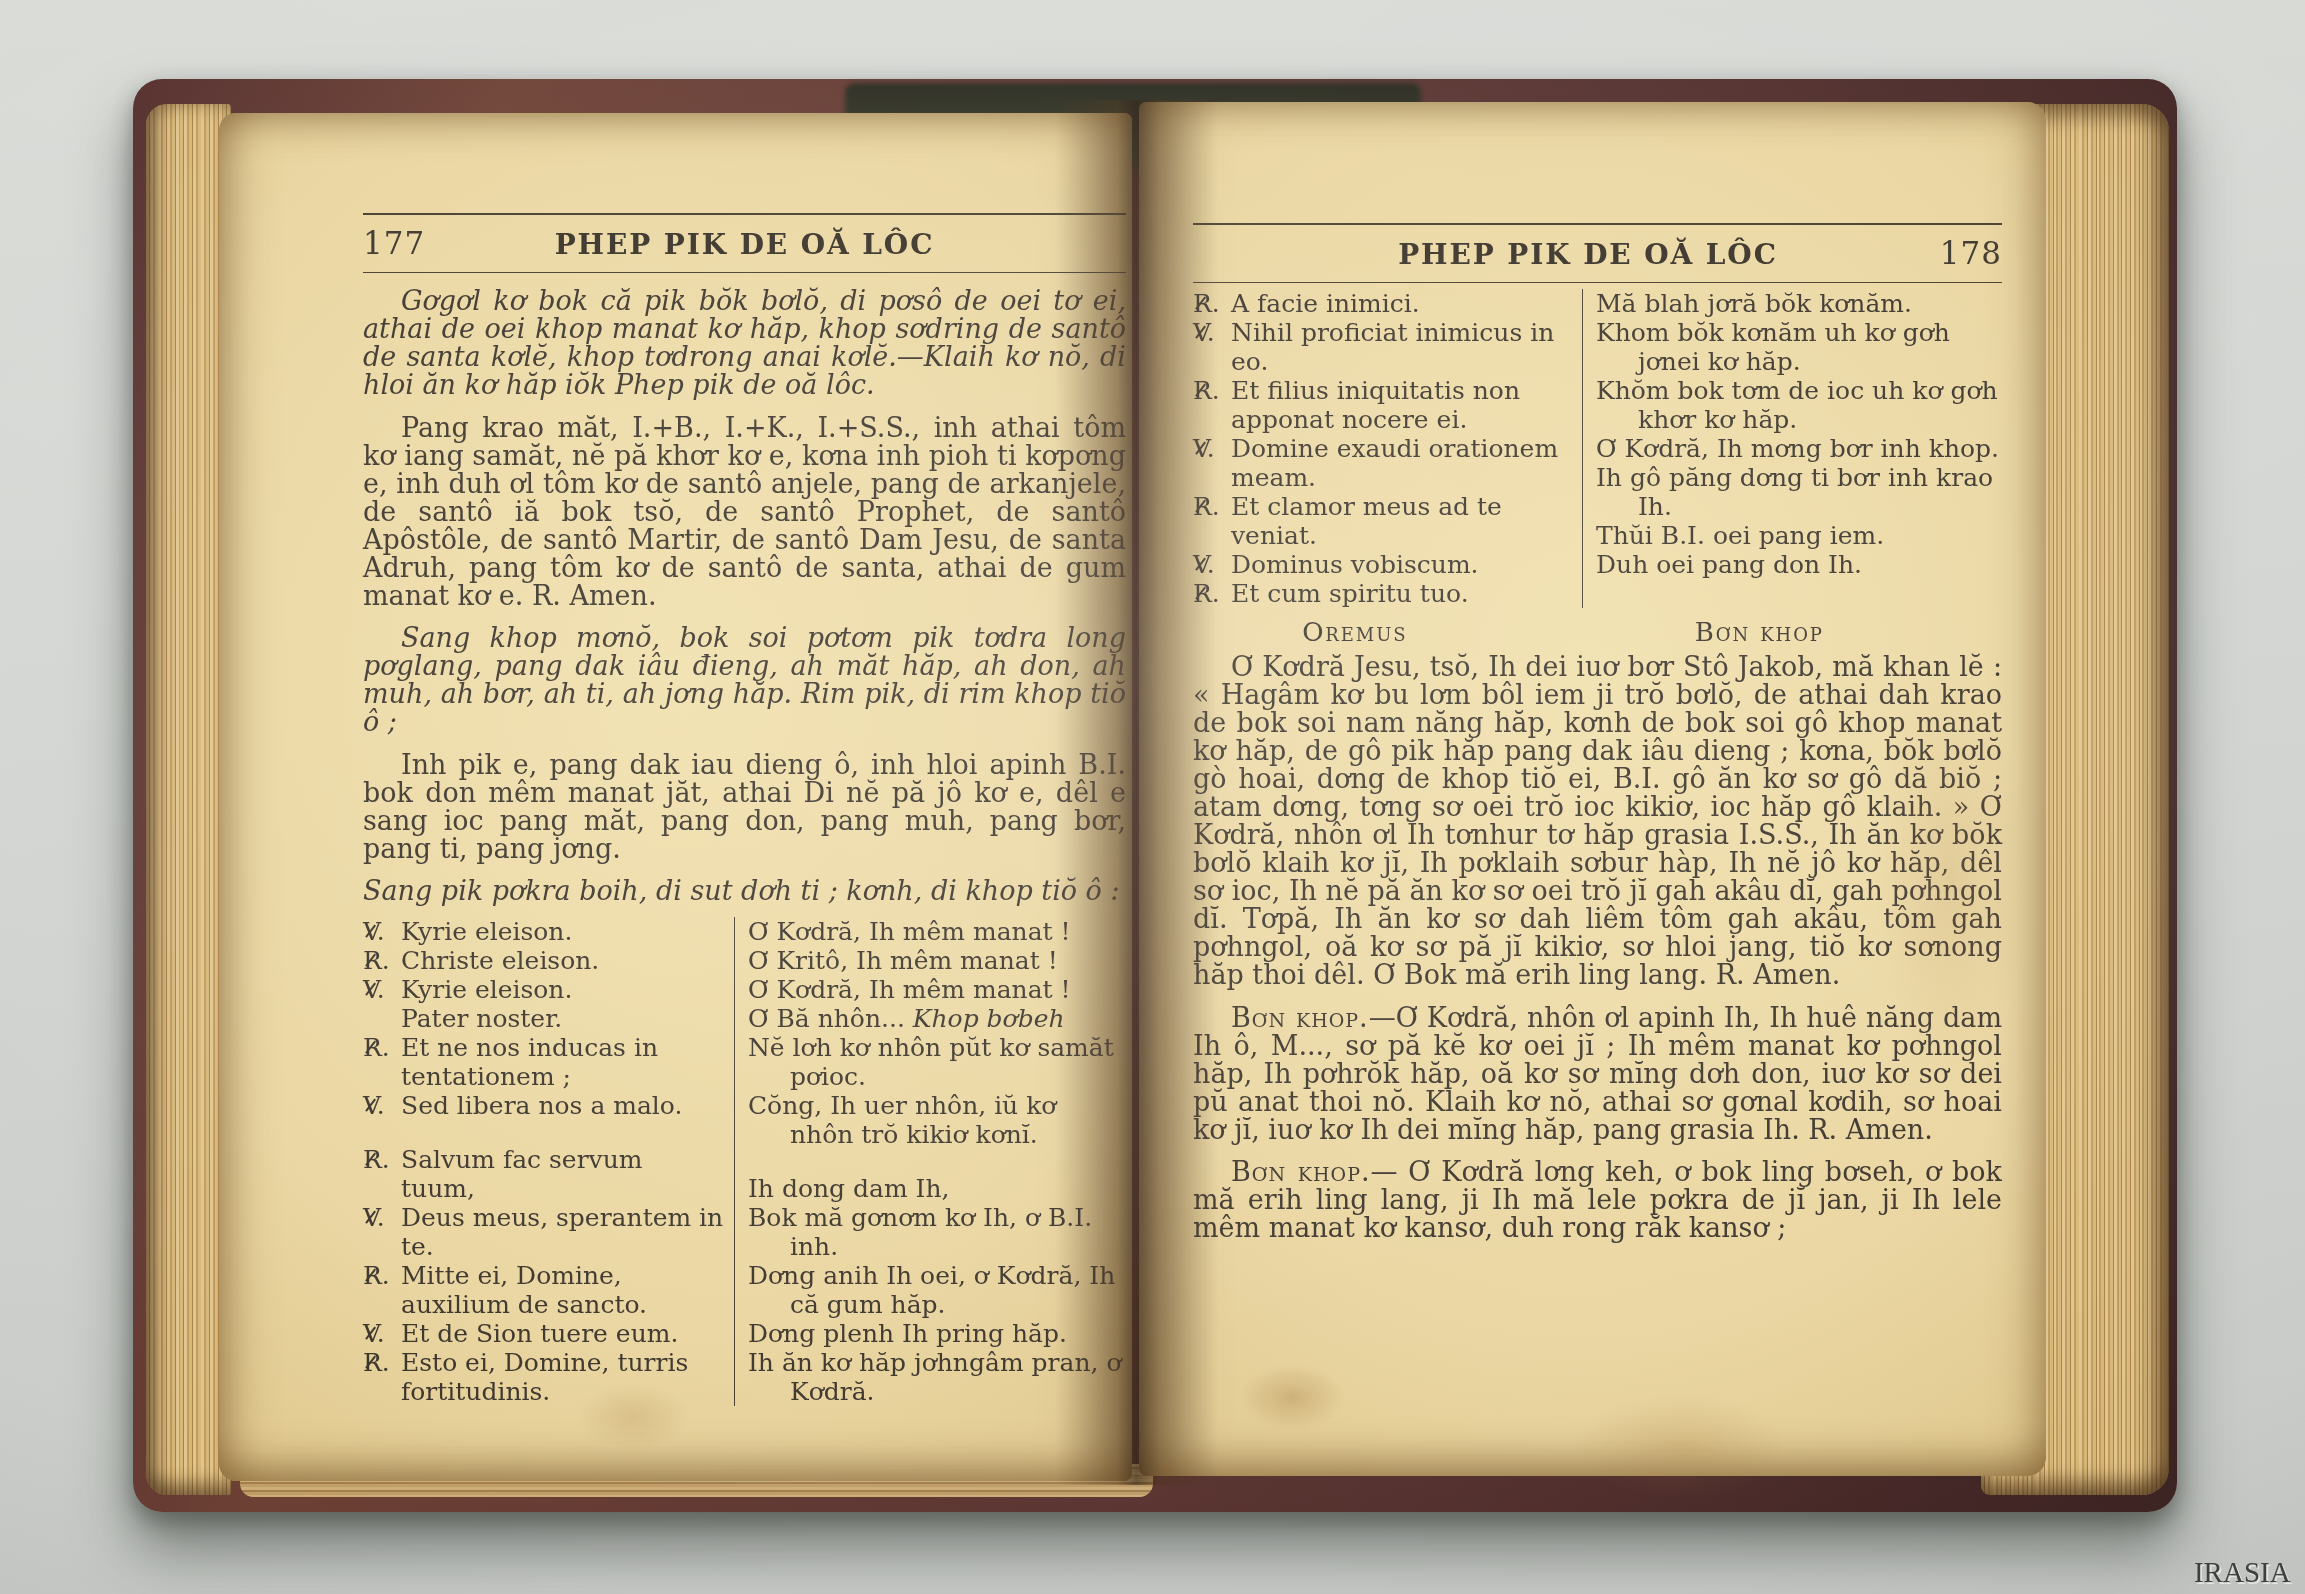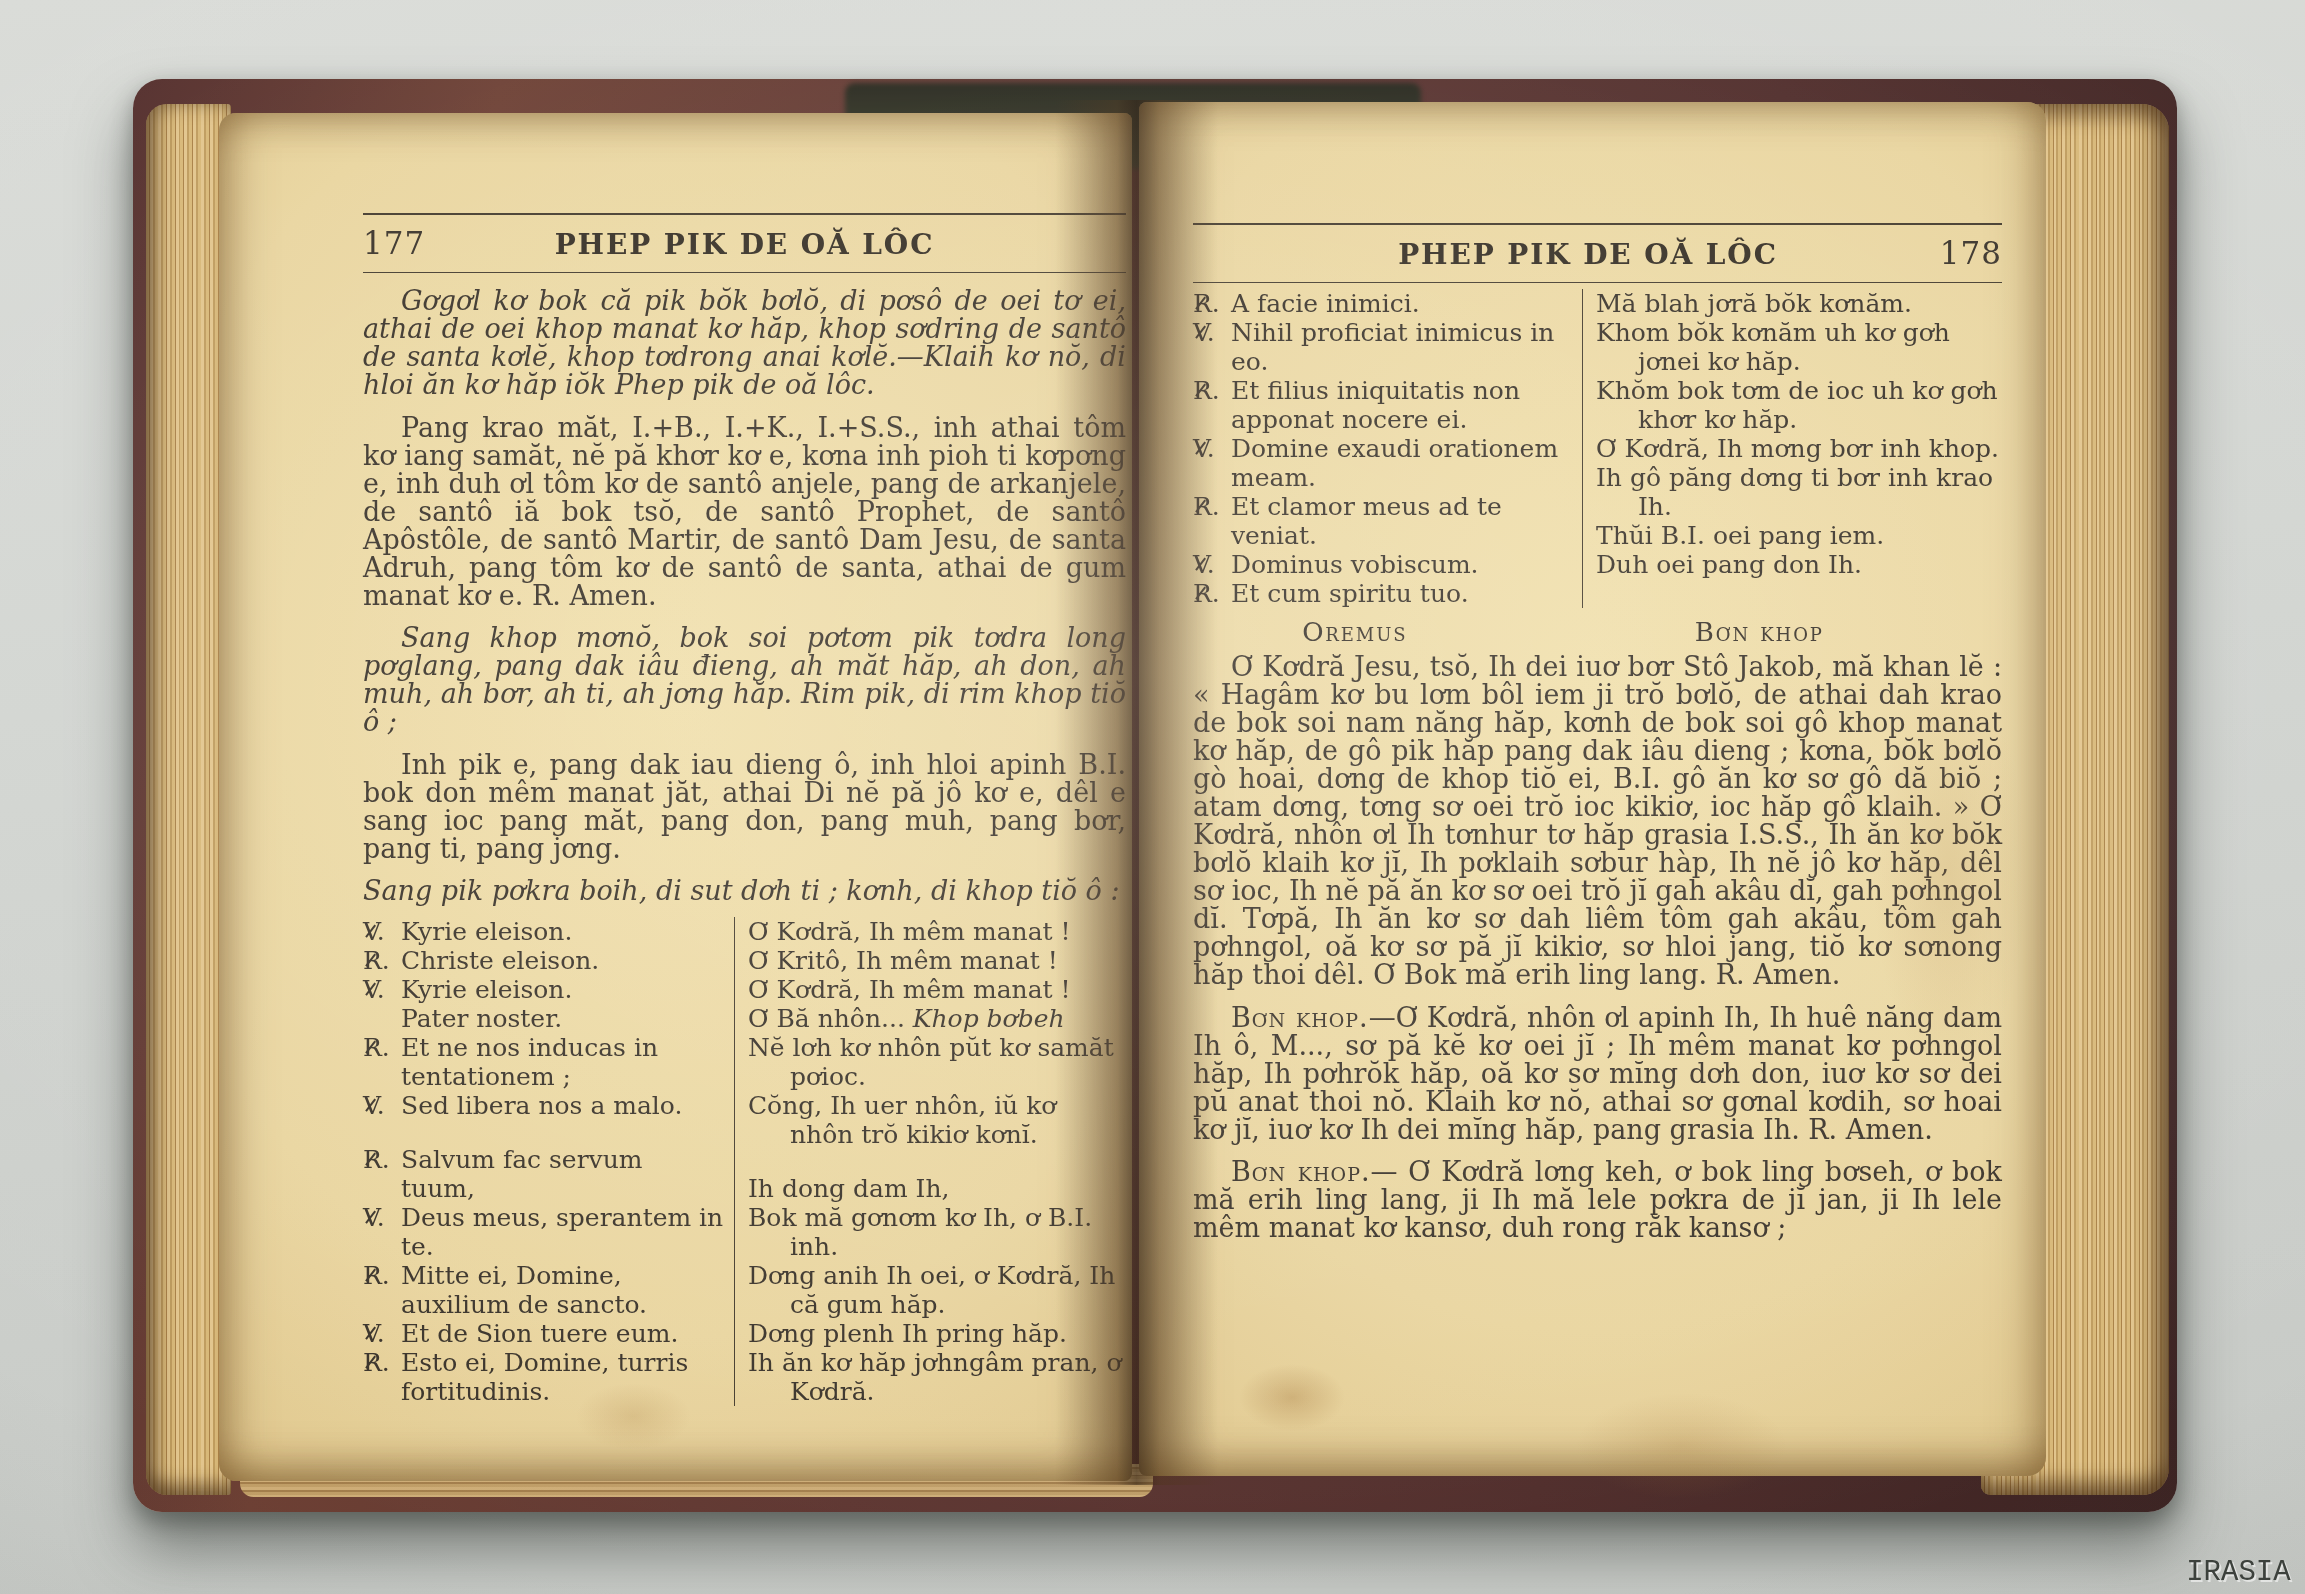--- a/index.html
+++ b/index.html
@@ -67,21 +67,21 @@
   .vmark{display:inline-block;width:38px;text-indent:0;position:relative;}
   .vmark:not(:empty)::after{content:"";position:absolute;left:0;top:13.4px;width:15.4px;height:1.9px;
     background:#3a332a;transform:rotate(-52deg);}
   .lit em{font-style:italic;}
   .prayer-heads{display:flex;margin:9.6px 0 5.8px;font-size:26px;}
   .prayer-heads .h{font-variant:small-caps;letter-spacing:1.9px;text-align:center;}
   .prayer-heads .h.lat{width:40%;}
   .prayer-heads .h.bah{width:60%;}
   
   .watermark{position:absolute;right:15.4px;bottom:5.8px;z-index:10;
-    font-family:Liberation Mono, monospace;font-size:29px;color:#3c413c;
+    font-family:Liberation Serif, serif;font-size:29px;color:#3c413c;
     text-shadow:1.9px 1.9px 0 rgba(255,255,255,.55);}
 </style>
 </head>
 <body>
 
 <div class="cover"></div>
 <div class="spine-top-dark"></div>
 <div class="bottom-stack"></div>
 <div class="fore-edge left"></div>
 <div class="fore-edge right"></div>

